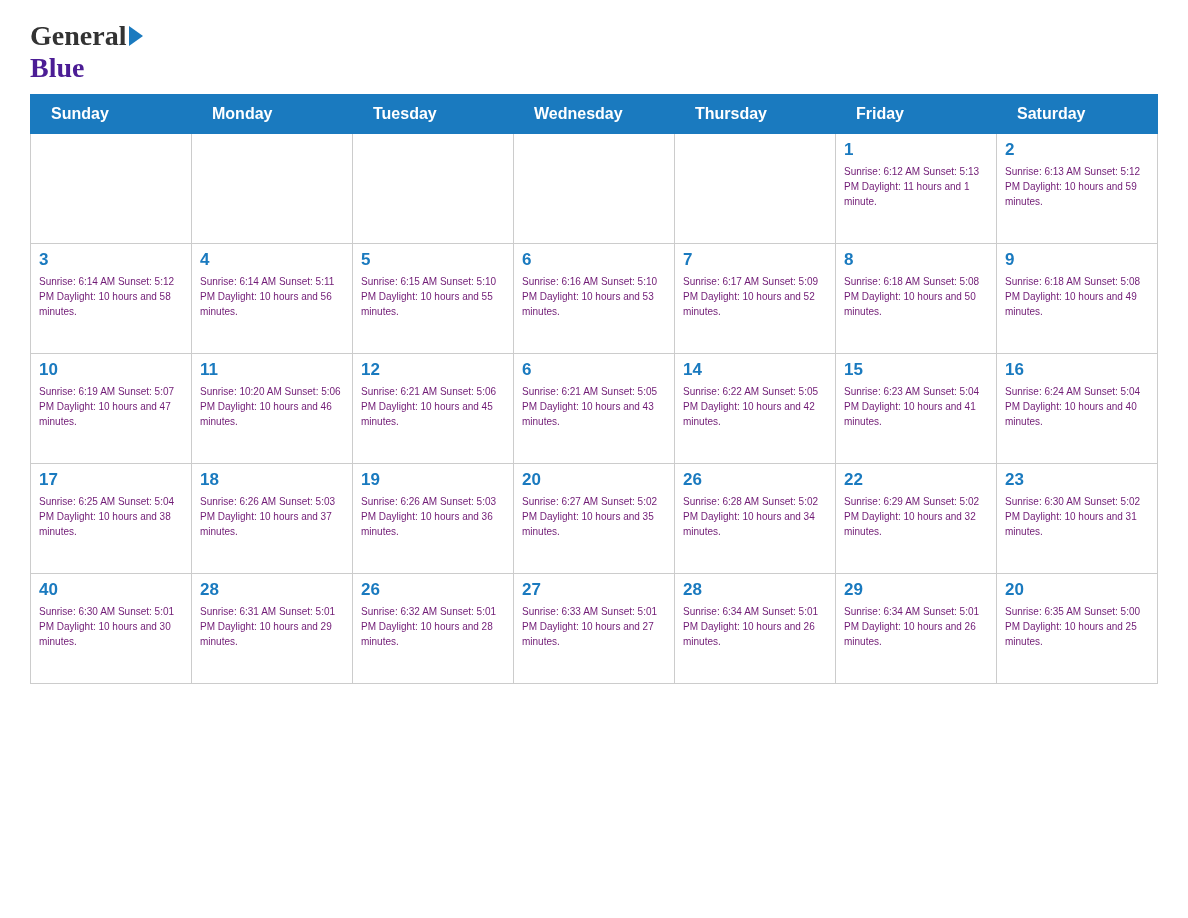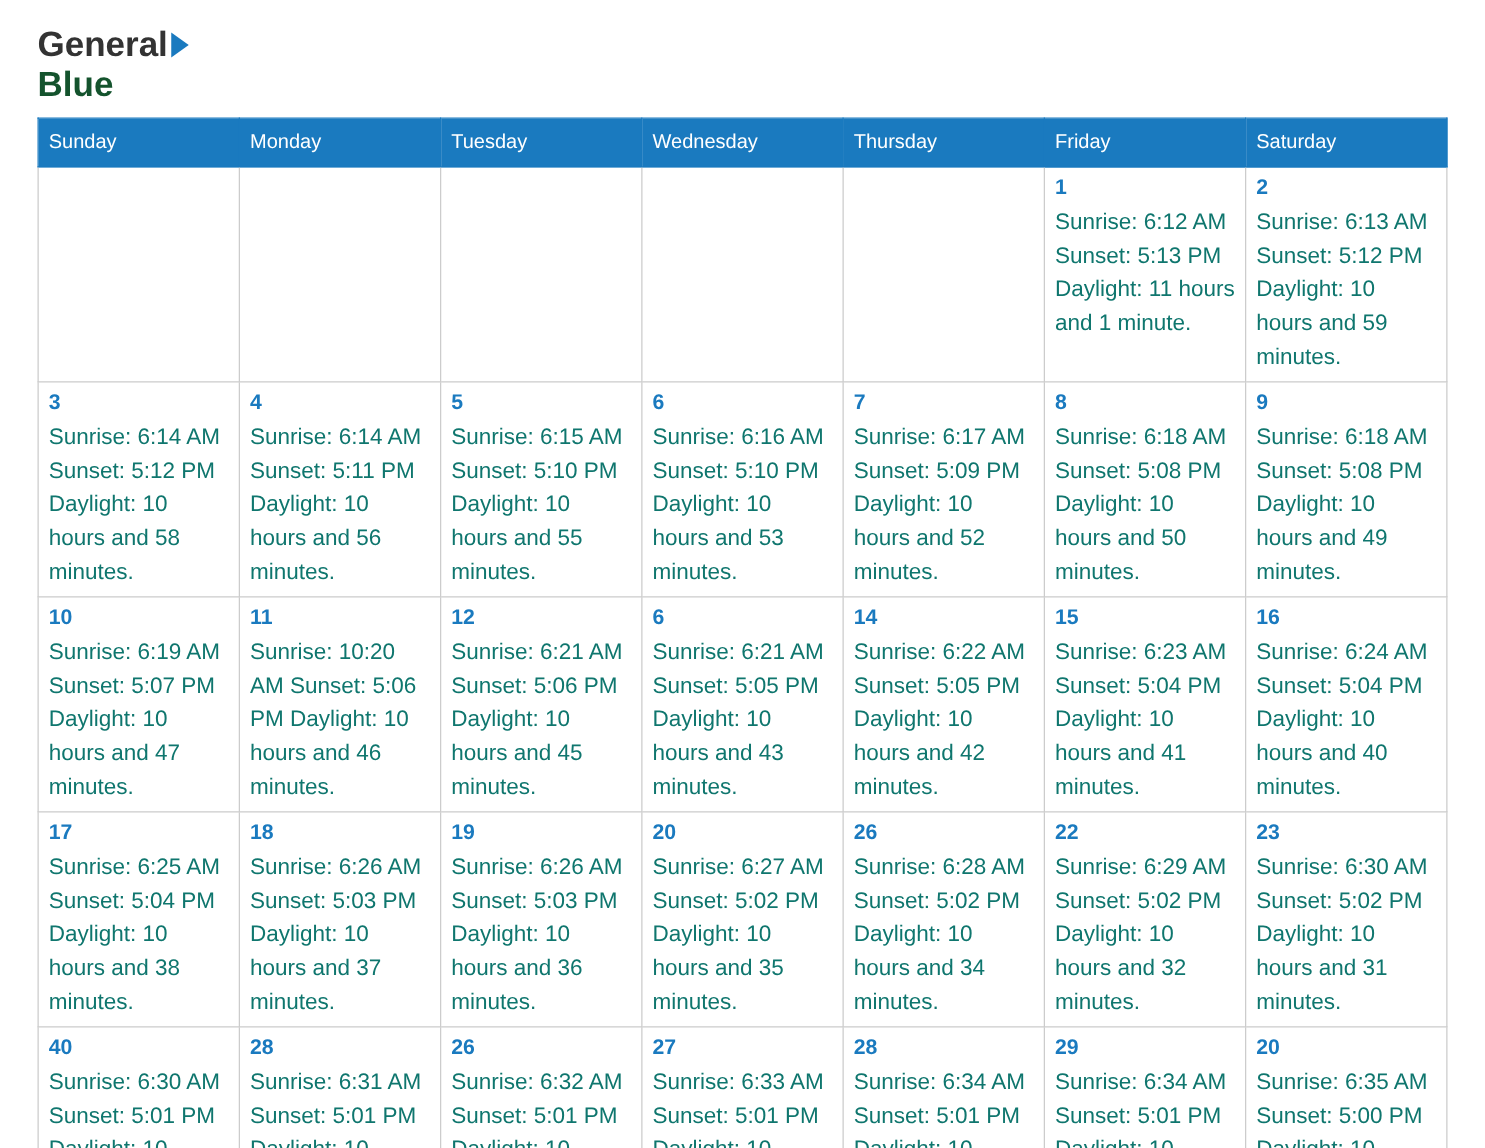--- a/index.html
+++ b/index.html
@@ -8,20 +8,21 @@
       background: #fff;
       padding: 20px 30px;
       width: 1188px;
       min-height: 918px;
     }
     .header-area {
       display: flex;
       justify-content: space-between;
       align-items: flex-end;
       margin-bottom: 10px;
+      font-family: Liberation Serif, serif;
     }
     .logo-area {
       display: flex;
       flex-direction: column;
       align-items: flex-start;
     }
     .logo-text {
       display: flex;
       align-items: center;
       font-size: 28px;
@@ -31,21 +32,21 @@
     .logo-triangle {
       width: 0;
       height: 0;
       border-left: 14px solid #1a7abf;
       border-top: 10px solid transparent;
       border-bottom: 10px solid transparent;
       display: inline-block;
       margin-left: 3px;
     }
     .logo-blue-sub {
-      color: #14532d;
+      color: #4c1d95;
       font-size: 28px;
       font-weight: bold;
     }
     .title-area {
       text-align: right;
     }
     .month-title {
       font-size: 52px;
       font-weight: 300;
       color: #222;
@@ -58,22 +59,22 @@
     }
     .calendar-table {
       width: 100%;
       border-collapse: collapse;
       margin-top: 8px;
     }
     .calendar-table th {
       background-color: #1a7abf;
       color: #fff;
       font-size: 16px;
-      font-weight: normal;
-      padding: 10px 8px;
+      font-weight: bold;
+      padding: 10px 20px;
       text-align: left;
       border: 1px solid #1a7abf;
     }
     .calendar-table td {
       vertical-align: top;
       padding: 6px 8px;
       border: 1px solid #ccc;
       width: calc(100% / 7);
       font-size: 13px;
       color: #333;
@@ -83,23 +84,23 @@
       background: #fff;
     }
     .day-number {
       font-size: 17px;
       color: #1a7abf;
       font-weight: bold;
       margin-bottom: 4px;
       display: block;
     }
     .day-info {
-      font-size: 18px;
+      font-size: 10px;
       line-height: 1.5;
-      color: #0f766e;
+      color: #701a75;
     }
   </style>
 </head>
 <body>
 
 <div class="header-area">
   <div class="logo-area">
     <div class="logo-text">
       <span>General</span>
       <span class="logo-triangle"></span>

